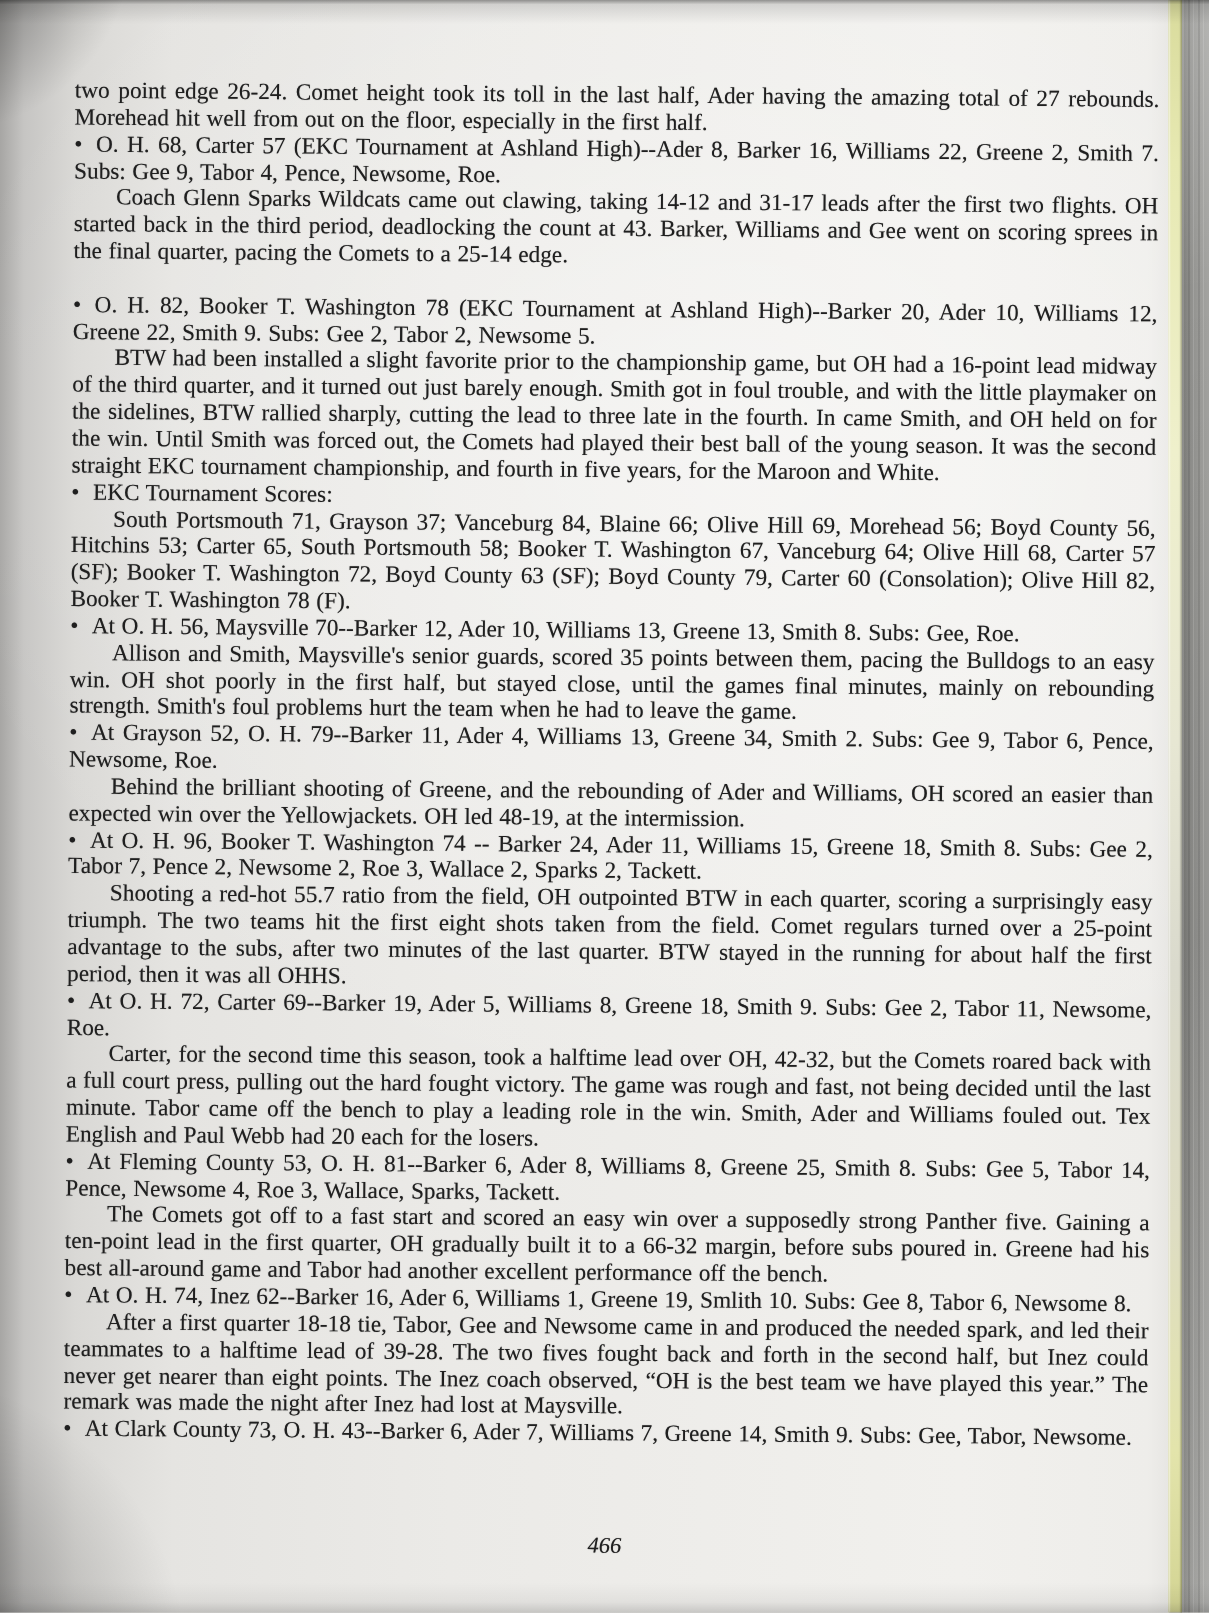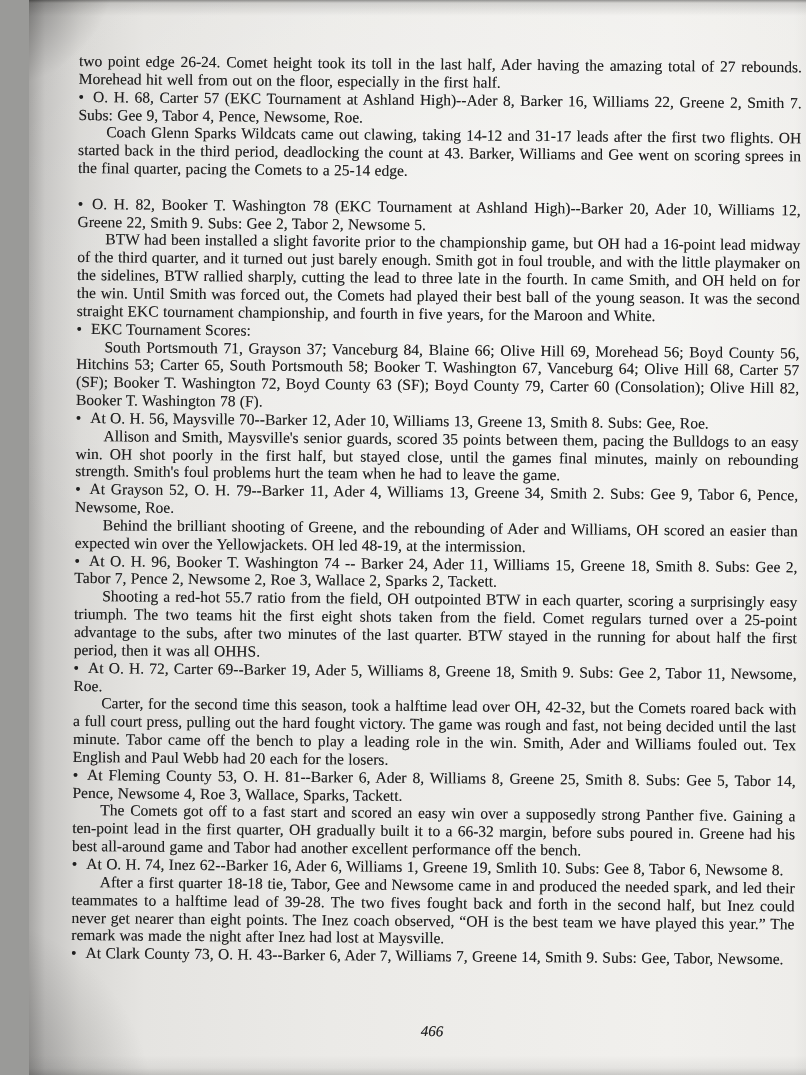--- a/index.html
+++ b/index.html
@@ -8,21 +8,20 @@
     overflow: hidden;
     background: #9a9a98;
   }
   .scan {
     position: absolute; inset: 0;
     background:
       radial-gradient(ellipse 760px 620px at 62% 28%, rgba(255,255,255,0.45), rgba(255,255,255,0) 72%),
       linear-gradient(90deg, #a7a6a4 0px, #c6c5c3 16px, #d9d8d5 50px, #e5e4e1 115px,
                       #ebeae7 300px, #f1f0ed 640px, #eeedea 765px, #e7e6e3 779px),
       #edece9;
-    margin-left: 29px;
   }
   .vignette {
     position: absolute; inset: 0; pointer-events: none;
     background:
       linear-gradient(180deg, rgba(0,0,0,0.40) 0px, rgba(0,0,0,0.12) 3px, rgba(0,0,0,0) 16px),
       linear-gradient(0deg, rgba(0,0,0,0.16) 0px, rgba(0,0,0,0.05) 7px, rgba(0,0,0,0) 20px),
       radial-gradient(circle 170px at -35px -35px, rgba(0,0,0,0.45), rgba(0,0,0,0) 72%),
       radial-gradient(circle 260px at -70px 1110px, rgba(0,0,0,0.30), rgba(0,0,0,0) 75%);
   }
   .edge-strip {

